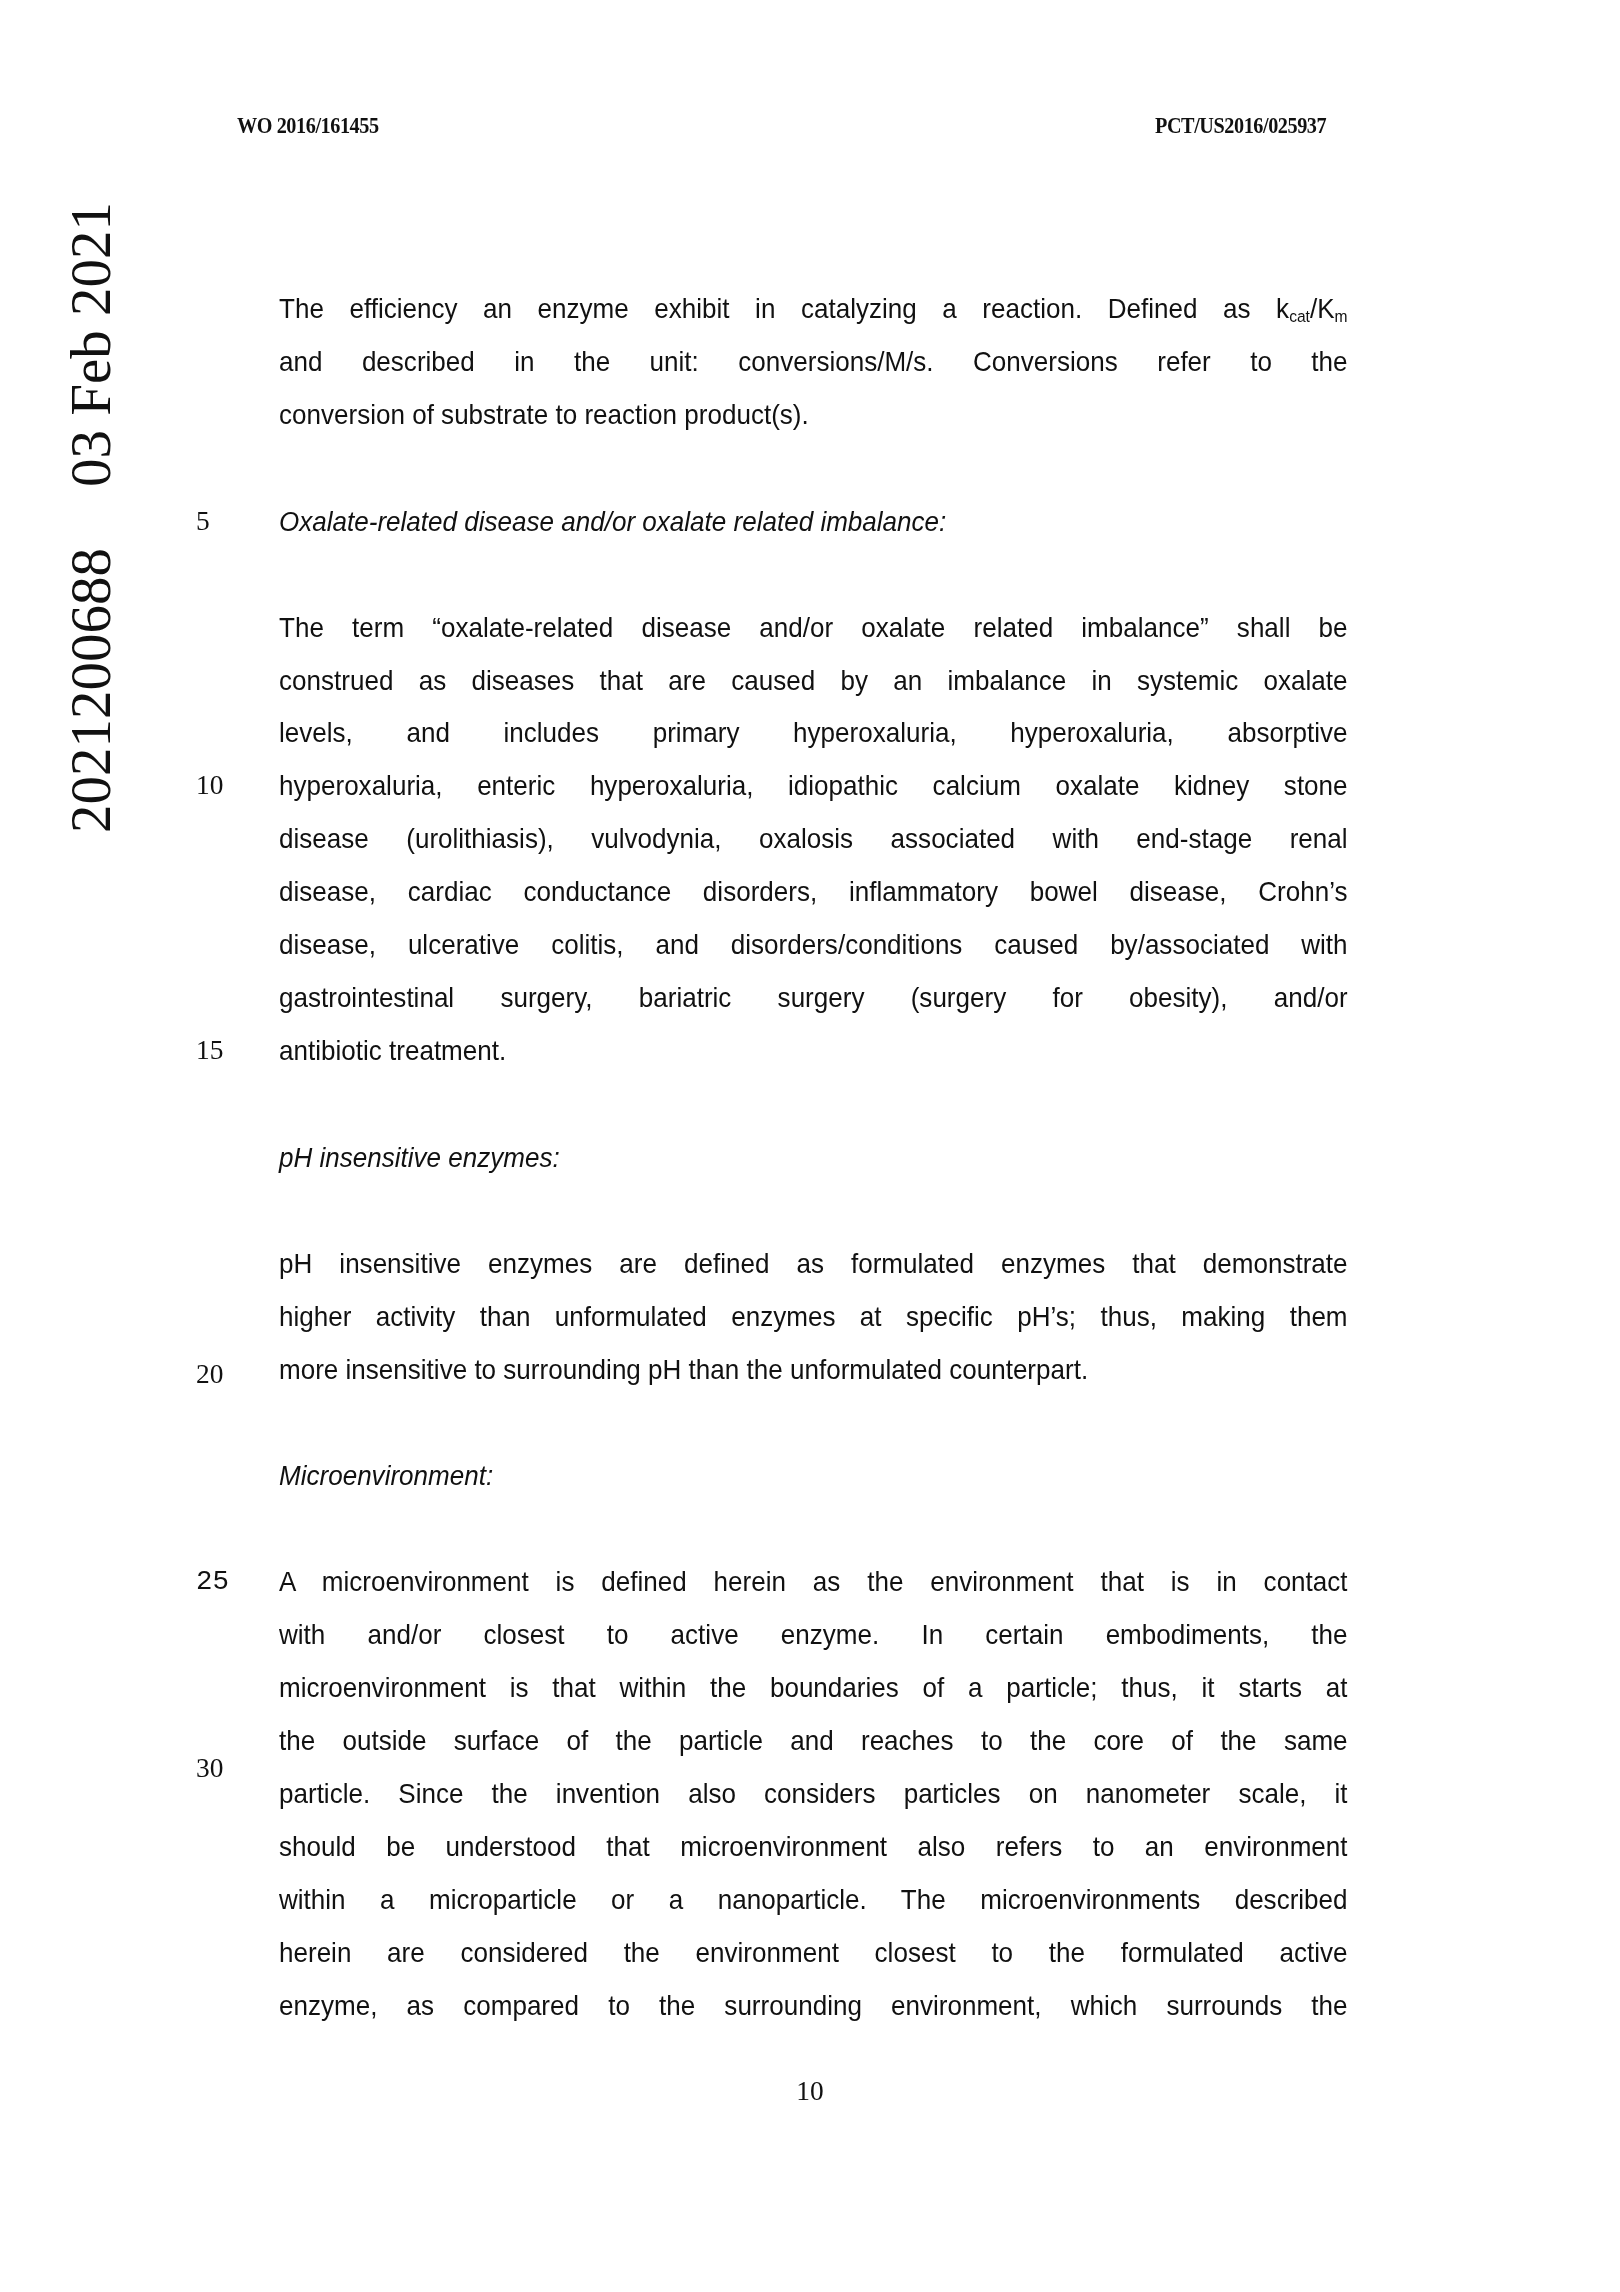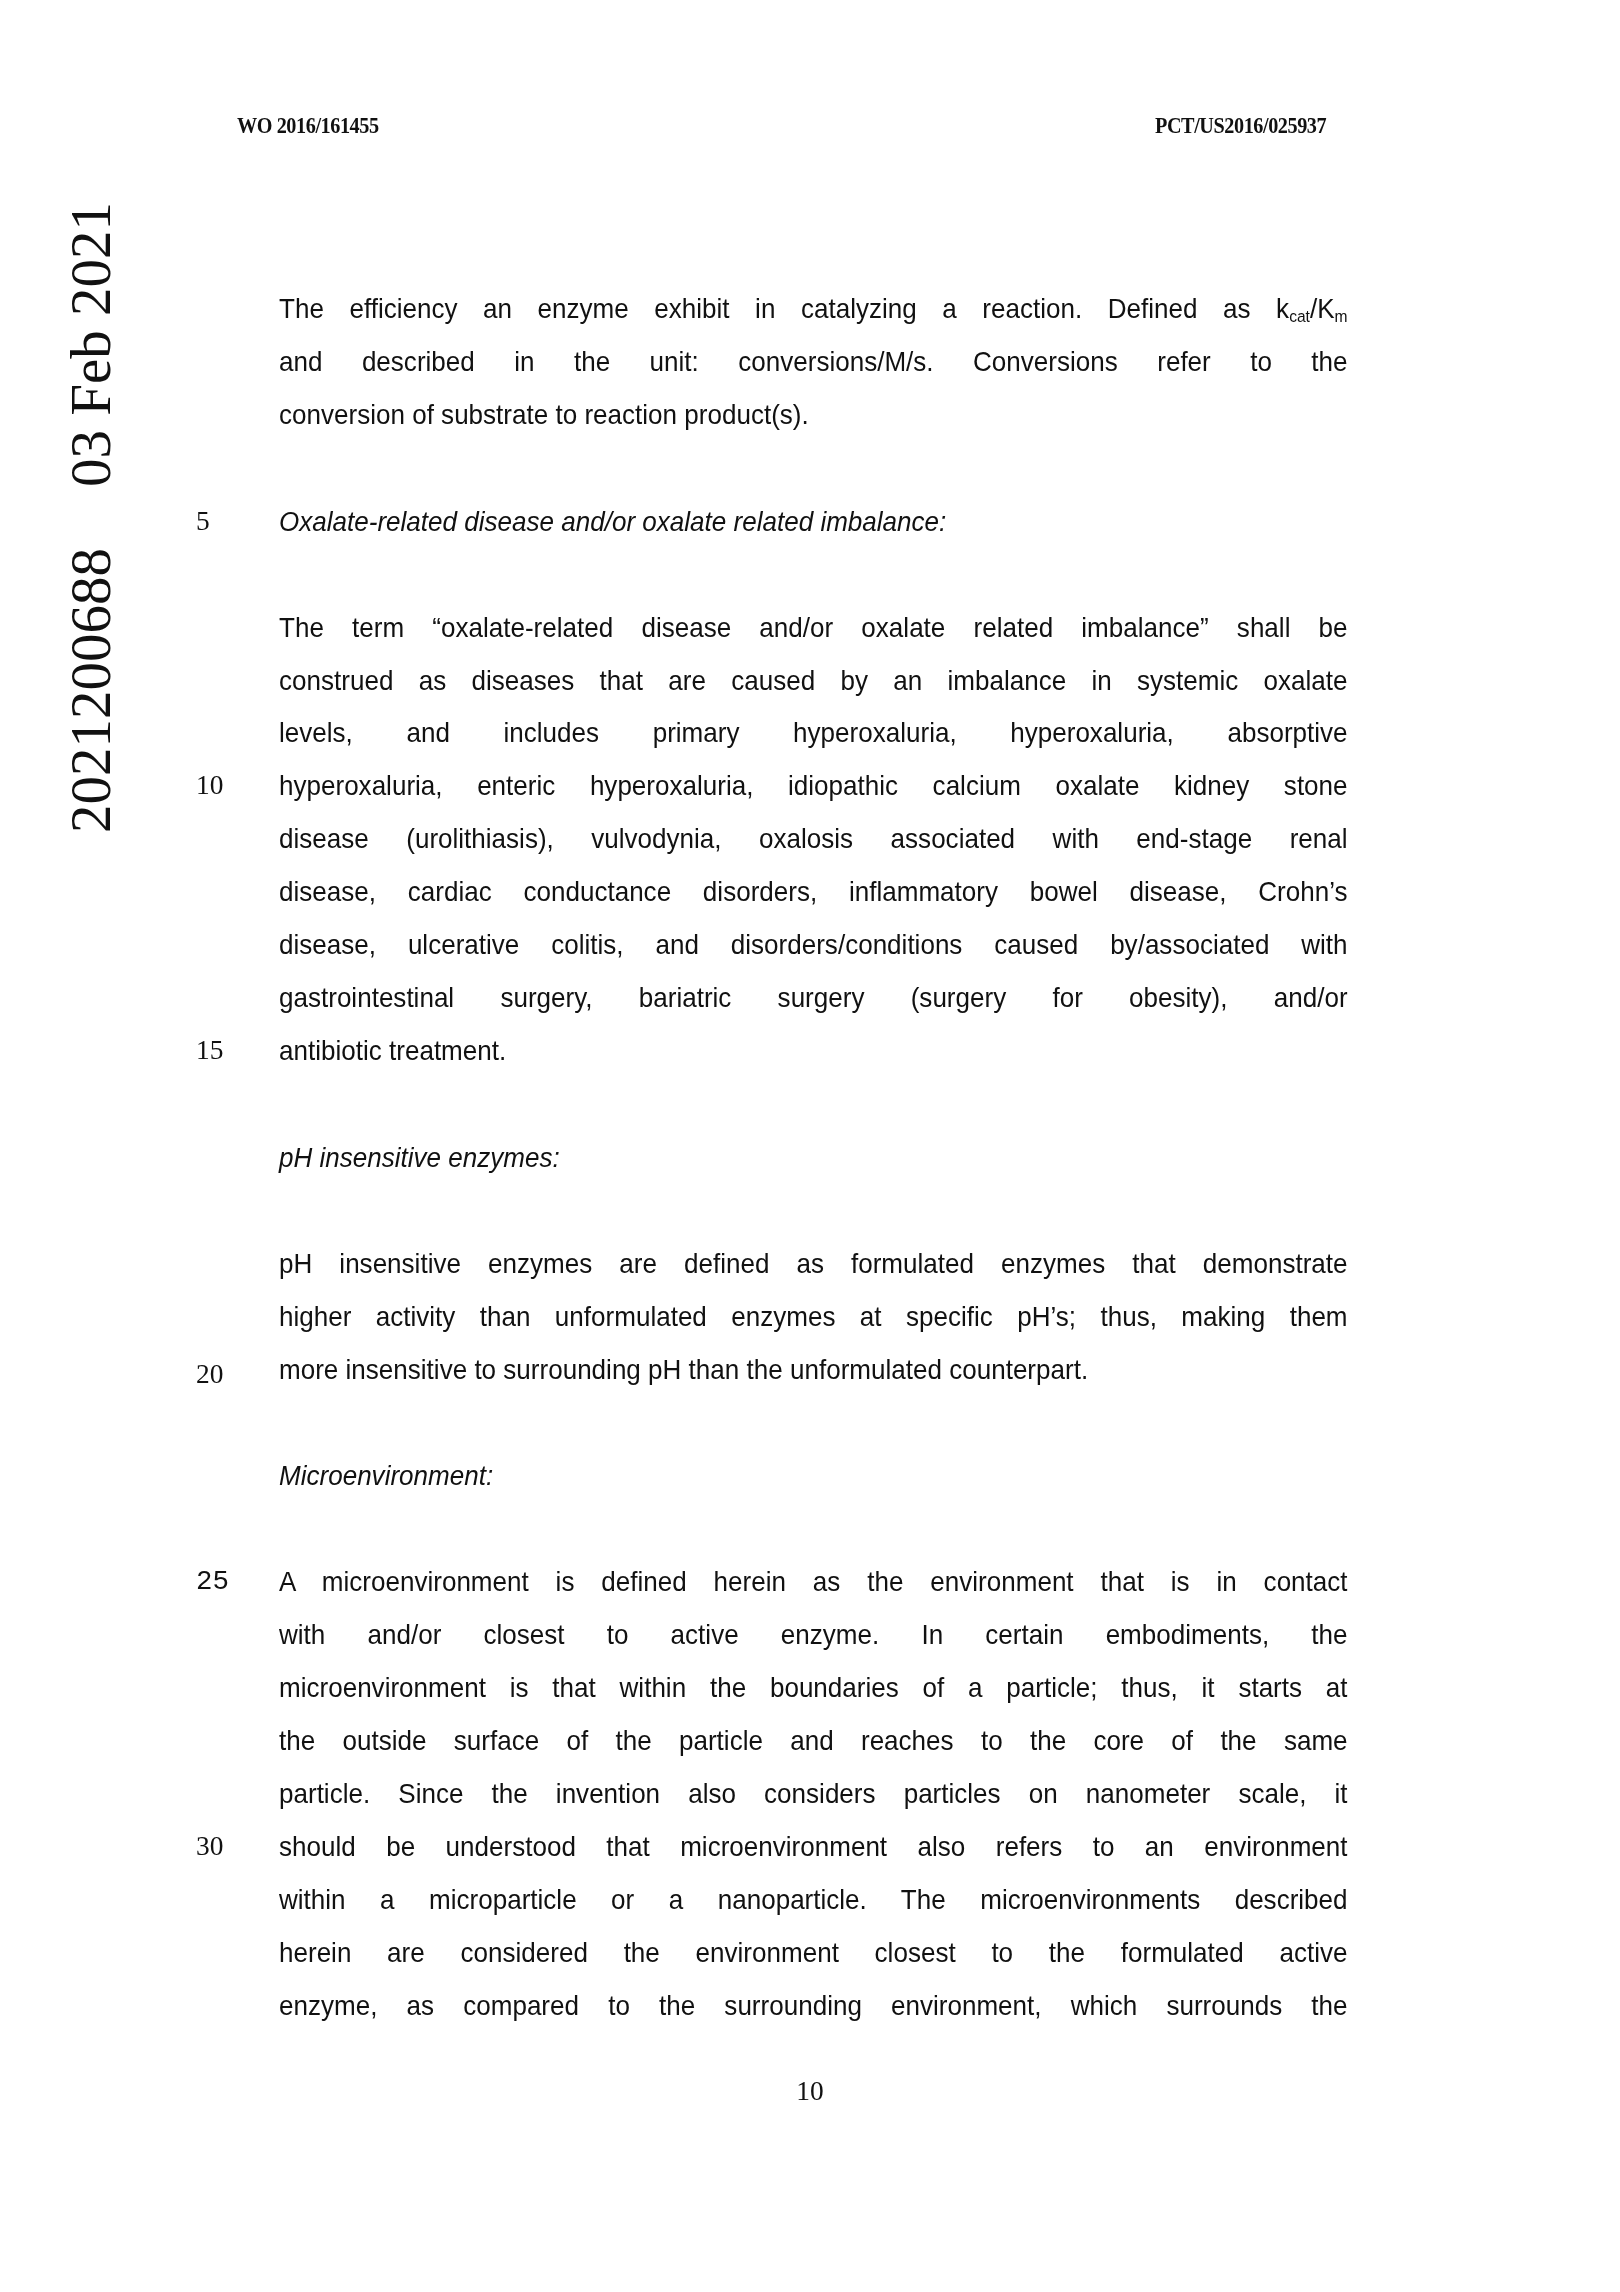--- a/index.html
+++ b/index.html
@@ -58,20 +58,20 @@
 <div class="line" style="top:1353px;">more insensitive to surrounding pH than the unformulated counterpart.</div>
 
 <div class="line italic" style="top:1459px;">Microenvironment:</div>
 
 <div class="ln" style="top:1565px;font-family:Liberation Mono, monospace;">25</div>
 <div class="line j" style="top:1565px;">A microenvironment is defined herein as the environment that is in contact</div>
 <div class="line j" style="top:1618px;">with and/or closest to active enzyme.  In certain embodiments, the</div>
 <div class="line j" style="top:1671px;">microenvironment is that within the boundaries of a particle; thus, it starts at</div>
 <div class="line j" style="top:1724px;">the outside surface of the particle and reaches to the core of the same</div>
 <div class="line j" style="top:1777px;">particle.  Since the invention also considers particles on nanometer scale, it</div>
-<div class="ln" style="top:1830px;">30</div>
+<div class="ln" style="top:1752px;">30</div>
 <div class="line j" style="top:1830px;">should be understood that microenvironment also refers to an environment</div>
 <div class="line j" style="top:1883px;">within a microparticle or  a nanoparticle.  The microenvironments described</div>
 <div class="line j" style="top:1936px;">herein are considered the environment closest to the formulated active</div>
 <div class="line j" style="top:1989px;">enzyme, as compared to the surrounding environment, which surrounds the</div>
 
 <div class="pgno">10</div>
 
 
 </body></html>

